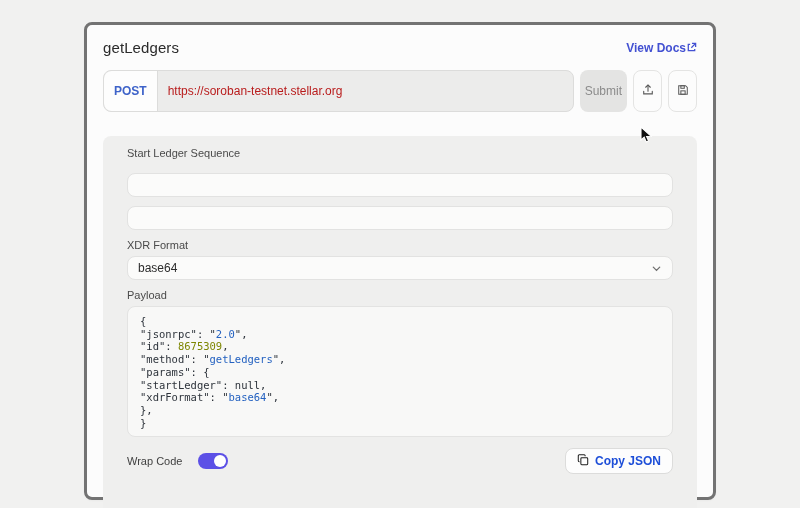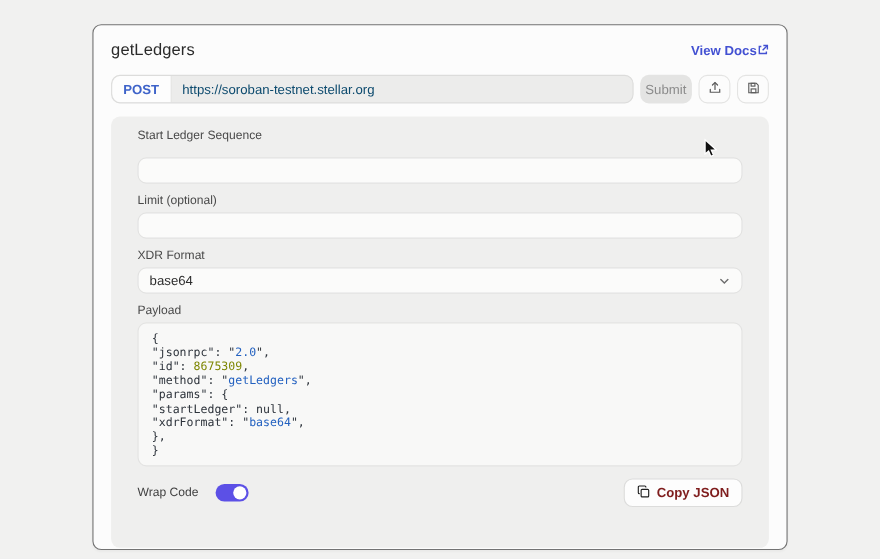--- a/index.html
+++ b/index.html
@@ -4,33 +4,33 @@
 <style>
   * { margin:0; padding:0; box-sizing:border-box; }
   html,body { width:800px; height:508px; overflow:hidden; }
   body {
     background:#f1f1f0;
     font-family:"Liberation Sans","DejaVu Sans",sans-serif;
     position:relative;
   }
   .card {
     position:absolute; left:84px; top:22px; width:632px; height:478px;
-    background:#fcfcfc; border:1px solid #737373; border-radius:8px;
+    background:#fcfcfc; border:3px solid #737373; border-radius:8px;
     box-shadow:0 1px 2px rgba(0,0,0,0.03);
     padding:14px 16px;
   }
   .title-row { display:flex; justify-content:space-between; align-items:center; margin-bottom:14px; }
   .page-title { font-size:15px; font-weight:500; color:#2b2b2b; letter-spacing:.1px; }
   .docs-link { display:flex; align-items:center; gap:0; font-size:12px; font-weight:700; color:#4351d2; text-decoration:none; cursor:pointer; }
   .docs-link svg { display:block; }
 
-  .request-bar { display:flex; align-items:stretch; gap:6px; height:26px; margin-bottom:12px; }
+  .request-bar { display:flex; align-items:stretch; gap:6px; height:42px; margin-bottom:24px; }
   .url-group { flex:1; display:flex; border:1px solid #dcdcdb; border-radius:8px; overflow:hidden; background:#ececeb; }
   .method-badge { background:#fdfdfd; border-right:1px solid #dcdcdb; display:flex; align-items:center; padding:0 10px; font-size:12px; font-weight:700; color:#3e63c9; border-radius:8px 0 0 8px; }
-  .url-input { flex:1; border:none; outline:none; background:transparent; padding:0 10px; font-size:12px; color:#0c4a6e; font-family:"Liberation Sans","DejaVu Sans",sans-serif; }
+  .url-input { flex:1; border:none; outline:none; background:transparent; padding:0 10px; font-size:12px; color:#b91c1c; font-family:"Liberation Sans","DejaVu Sans",sans-serif; }
   .submit-btn { background:#e4e4e3; border:none; border-radius:8px; padding:0 5px; font-size:12px; font-weight:500; color:#8b8b8b; cursor:pointer; }
   .icon-btn { width:29px; background:#fcfcfc; border:1px solid #e4e4e3; border-radius:8px; display:flex; align-items:center; justify-content:center; cursor:pointer; color:#5a5a5a; }
 
   .panel { background:#efefee; border-radius:8px; padding:11px 24px 10px; height:392px; }
   .field { margin-bottom:9px; }
   .field-label { font-size:11px; color:#4a4a4a; margin-bottom:5px; }
   .text-input, .select {
     width:100%; height:24px; background:#fbfbfa; border:1px solid #e2e2e1; border-radius:8px;
     padding:0 10px; font-size:12px; color:#2c2c2c; outline:none;
     font-family:"Liberation Sans","DejaVu Sans",sans-serif;
@@ -49,21 +49,21 @@
     font-size:10.5px; line-height:12.7px; color:#2d333b;
   }
   .code-block .tok-s { color:#2361c0; }
   .code-block .tok-n { color:#7d8600; }
 
   .panel-footer { display:flex; justify-content:space-between; align-items:center; margin-top:11px; }
   .wrap-group { display:flex; align-items:center; gap:16px; }
   .wrap-label { font-size:11px; color:#3f3f3f; }
   .toggle { width:30px; height:16px; border-radius:9px; background:#5c50e6; position:relative; cursor:pointer; }
   .toggle .knob { position:absolute; right:2px; top:2px; width:12px; height:12px; border-radius:50%; background:#ffffff; }
-  .copy-btn { display:flex; align-items:center; gap:6px; background:#fdfdfd; border:1px solid #dcdcdb; border-radius:8px; height:26px; padding:0 11px; font-size:12px; font-weight:700; color:#7f1d1d; cursor:pointer; font-family:"Liberation Sans","DejaVu Sans",sans-serif;justify-content:flex-end; }
+  .copy-btn { display:flex; align-items:center; gap:6px; background:#fdfdfd; border:1px solid #dcdcdb; border-radius:8px; height:26px; padding:0 11px; font-size:12px; font-weight:700; color:#1d4ed8; cursor:pointer; font-family:"Liberation Sans","DejaVu Sans",sans-serif;justify-content:flex-end; }
 
   .mouse-cursor { position:absolute; left:640px; top:126px; z-index:10; pointer-events:none; }
 </style>
 </head>
 <body>
 
 <div class="card">
 
   <div class="title-row">
     <div class="page-title">getLedgers</div>
@@ -111,21 +111,20 @@
       <div class="field-label">Start Ledger Sequence</div>
       <div class="start-row">
       </div>
     </div>
 
     <div class="field">
       <input class="text-input" type="text" value="" style="">
     </div>
 
     <div class="field">
-      <div class="field-label">Limit (optional)</div>
       <input class="text-input" type="text" value="" style="">
     </div>
 
     <div class="field">
       <div class="field-label">XDR Format</div>
       <div class="select">
         <span>base64</span>
         <span class="chev">
           <svg width="11" height="11" viewBox="0 0 12 12" fill="none" stroke="#6e6e6e" stroke-width="1.4" stroke-linecap="round">
             <path d="M2.5 4.5 L6 8 L9.5 4.5"></path>

